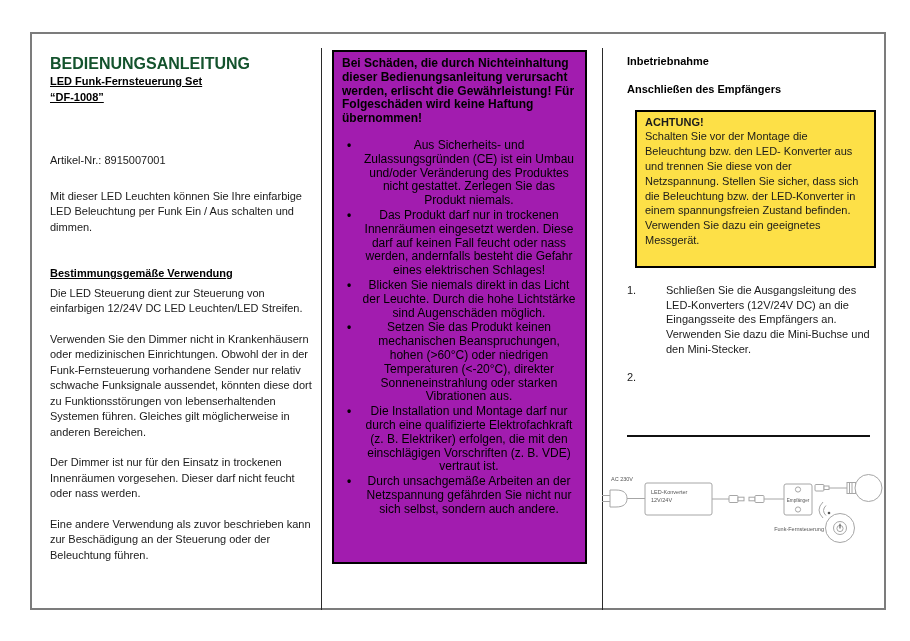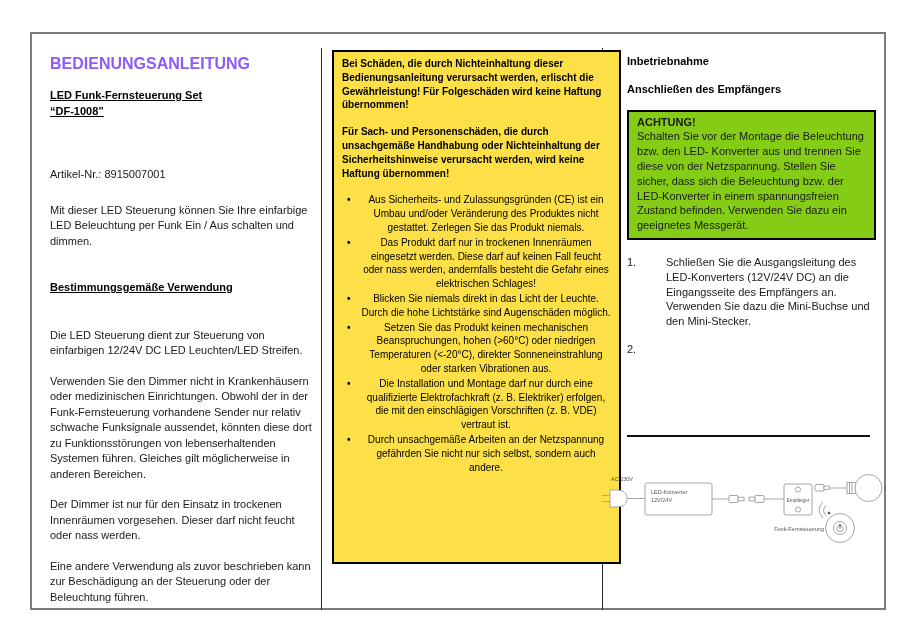--- a/index.html
+++ b/index.html
@@ -8,44 +8,44 @@
   .page { position:absolute; left:30px; top:32px; width:856px; height:578px;
           border:2px solid #7c7c7c; background:#ffffff; }
   .vsep { position:absolute; top:14px; height:562px; width:1px; background:#2a2a2a; }
   .vsep-1 { left:289px; }
   .vsep-2 { left:570px; }
 
   
   .col1 { position:absolute; left:18px; top:20px; width:264px;
           font-size:11px; line-height:15.5px; }
   .col1 h1 { font-size:16px; line-height:20px; font-weight:700; letter-spacing:0;
-             margin-bottom:14px; color:#8b5cf6; }
+             color:#14532d; }
   .subtitle { font-weight:700; margin-bottom:18px; color:#000; }
   .subtitle span { text-decoration:underline; }
   .article { margin-bottom:20px;margin-top:48px; }
   .intro { margin-bottom:31px; }
-  .sec-head { font-weight:700; text-decoration:underline; color:#000; margin-bottom:32px; }
+  .sec-head { font-weight:700; text-decoration:underline; color:#000; margin-bottom:4px; }
   .col1 p.body { margin-bottom:15px; }
 
   
-  .warnbox { position:absolute; left:300px; top:16px; width:289px; height:514px;
-             background:#fde047; border:2px solid #000; padding:5px 8px 4px 8px;
-             font-size:10px; line-height:13.8px; color:#000; }
+  .warnbox { position:absolute; left:300px; top:16px; width:255px; height:514px;
+             background:#a21caf; border:2px solid #000; padding:5px 8px 4px 8px;
+             font-size:12px; line-height:13.8px; color:#000; }
   .warnbox p.bold { font-weight:700; margin-bottom:13px; }
   .warnbox ul { list-style:none; margin-top:2px; }
   .warnbox li { position:relative; padding-left:19px; margin-bottom:1px;text-align:center; }
   .warnbox li::before { content:"\2022"; position:absolute; left:5px; top:0; font-weight:700; }
 
   
   .col3 { position:absolute; left:595px; top:20px; width:249px;
           font-size:11px; line-height:14.8px; }
   .c3-head { font-weight:700; color:#000; margin-bottom:13px; }
   .c3-sub  { font-weight:700; color:#000; margin-bottom:13px; }
-  .attnbox { background:#84cc16; border:2px solid #000; padding:3px 8px 5px 8px;
-             margin-bottom:15px; }
+  .attnbox { background:#fde047; border:2px solid #000; padding:3px 8px 18px 8px;
+             margin-bottom:15px;margin-left:8px; }
   .attnbox .attn-title { font-weight:700; }
   .step { display:flex; margin-bottom:13px; }
   .step .num { width:39px; flex:0 0 39px; }
   .step .txt { flex:1; }
   .c3-rule { position:absolute; left:595px; top:401px; width:243px; height:0;
              border-top:2px solid #111; }
 
   
   .diagram { position:absolute; left:565px; top:410px; width:300px; height:150px; }
   .diagram text { font-family:"Liberation Sans", sans-serif; fill:#555; }
@@ -60,31 +60,30 @@
   <div class="vsep vsep-1"></div>
   <div class="vsep vsep-2"></div>
 
   <div class="col1">
     <h1>BEDIENUNGSANLEITUNG</h1>
     <div class="subtitle">
       <span>LED Funk-Fernsteuerung Set</span><br>
       <span>“DF-1008”</span>
     </div>
     <p class="article">Artikel-Nr.: 8915007001</p>
-    <p class="intro">Mit dieser LED Steuerung können Sie Ihre einfarbige LED Beleuchtung per Funk Ein / Aus schalten und dimmen.</p>
+    <p class="intro">Mit dieser LED Leuchten können Sie Ihre einfarbige LED Beleuchtung per Funk Ein / Aus schalten und dimmen.</p>
     <div class="sec-head">Bestimmungsgemäße Verwendung</div>
     <p class="body">Die LED Steuerung dient zur Steuerung von einfarbigen  12/24V DC LED Leuchten/LED Streifen.</p>
     <p class="body">Verwenden Sie den Dimmer nicht in Krankenhäusern oder medizinischen Einrichtungen. Obwohl der in der Funk-Fernsteuerung vorhandene Sender nur relativ schwache Funksignale aussendet, könnten diese dort zu Funktionsstörungen von lebenserhaltenden Systemen führen. Gleiches gilt möglicherweise in anderen Bereichen.</p>
     <p class="body">Der Dimmer ist nur für den Einsatz in trockenen Innenräumen vorgesehen. Dieser darf nicht feucht oder nass werden.</p>
     <p class="body">Eine andere Verwendung als zuvor beschrieben kann zur Beschädigung an der Steuerung  oder der Beleuchtung führen.</p>
   </div>
 
   <div class="warnbox">
     <p class="bold">Bei Schäden, die durch Nichteinhaltung dieser Bedienungsanleitung verursacht werden, erlischt die Gewährleistung! Für Folgeschäden wird keine Haftung übernommen!</p>
-    <p class="bold">Für Sach- und Personenschäden, die durch unsachgemäße Handhabung oder Nichteinhaltung der Sicherheitshinweise verursacht werden, wird keine Haftung übernommen!</p>
     <ul>
       <li>Aus Sicherheits- und Zulassungsgründen (CE) ist ein Umbau und/oder Veränderung des Produktes nicht gestattet. Zerlegen Sie das Produkt niemals.</li>
       <li>Das Produkt darf nur in trockenen Innenräumen eingesetzt werden. Diese darf auf keinen Fall feucht oder nass werden, andernfalls besteht die Gefahr eines elektrischen Schlages!</li>
       <li>Blicken Sie niemals direkt in das Licht der Leuchte. Durch die hohe Lichtstärke sind Augenschäden möglich.</li>
       <li>Setzen Sie das Produkt keinen mechanischen Beanspruchungen, hohen (&gt;60°C) oder niedrigen Temperaturen (&lt;-20°C), direkter Sonneneinstrahlung oder starken Vibrationen aus.</li>
       <li>Die Installation und Montage darf nur durch eine qualifizierte Elektrofachkraft (z. B. Elektriker) erfolgen, die mit den einschlägigen Vorschriften (z. B. VDE) vertraut ist.</li>
       <li>Durch unsachgemäße Arbeiten an der Netzspannung gefährden Sie nicht nur sich selbst, sondern auch andere.</li>
     </ul>
   </div>
 

